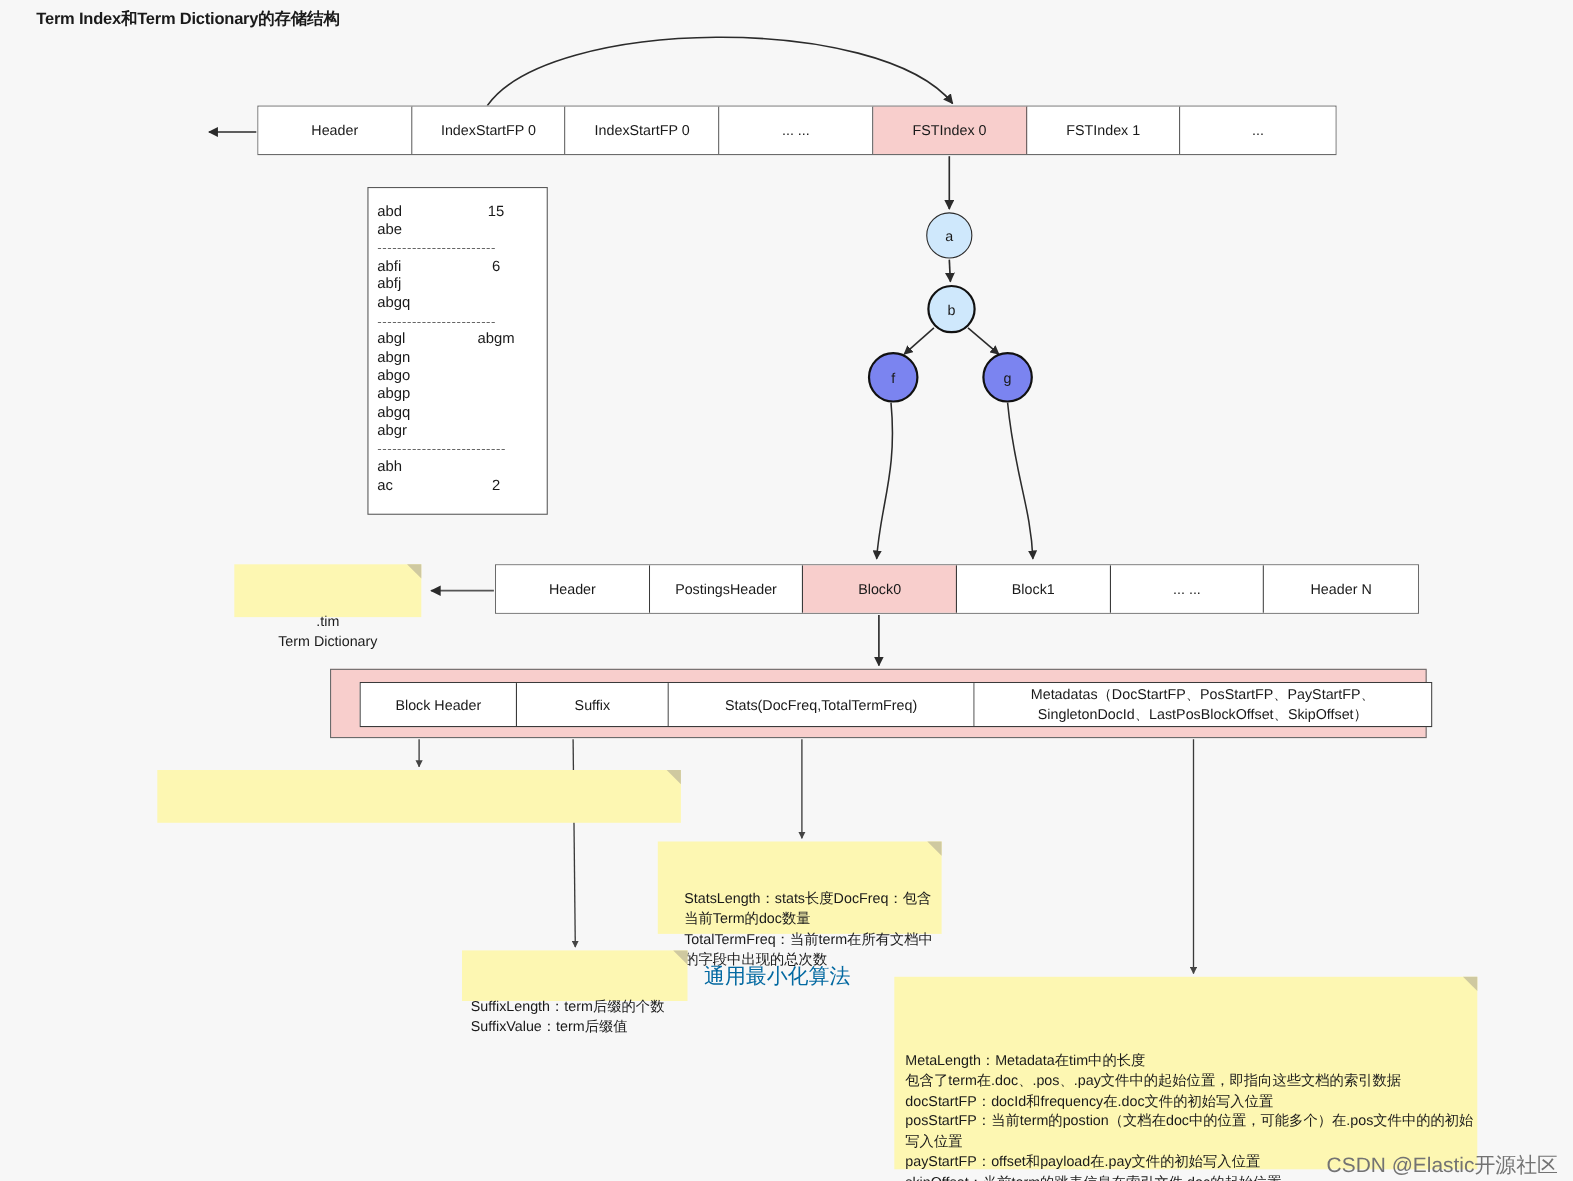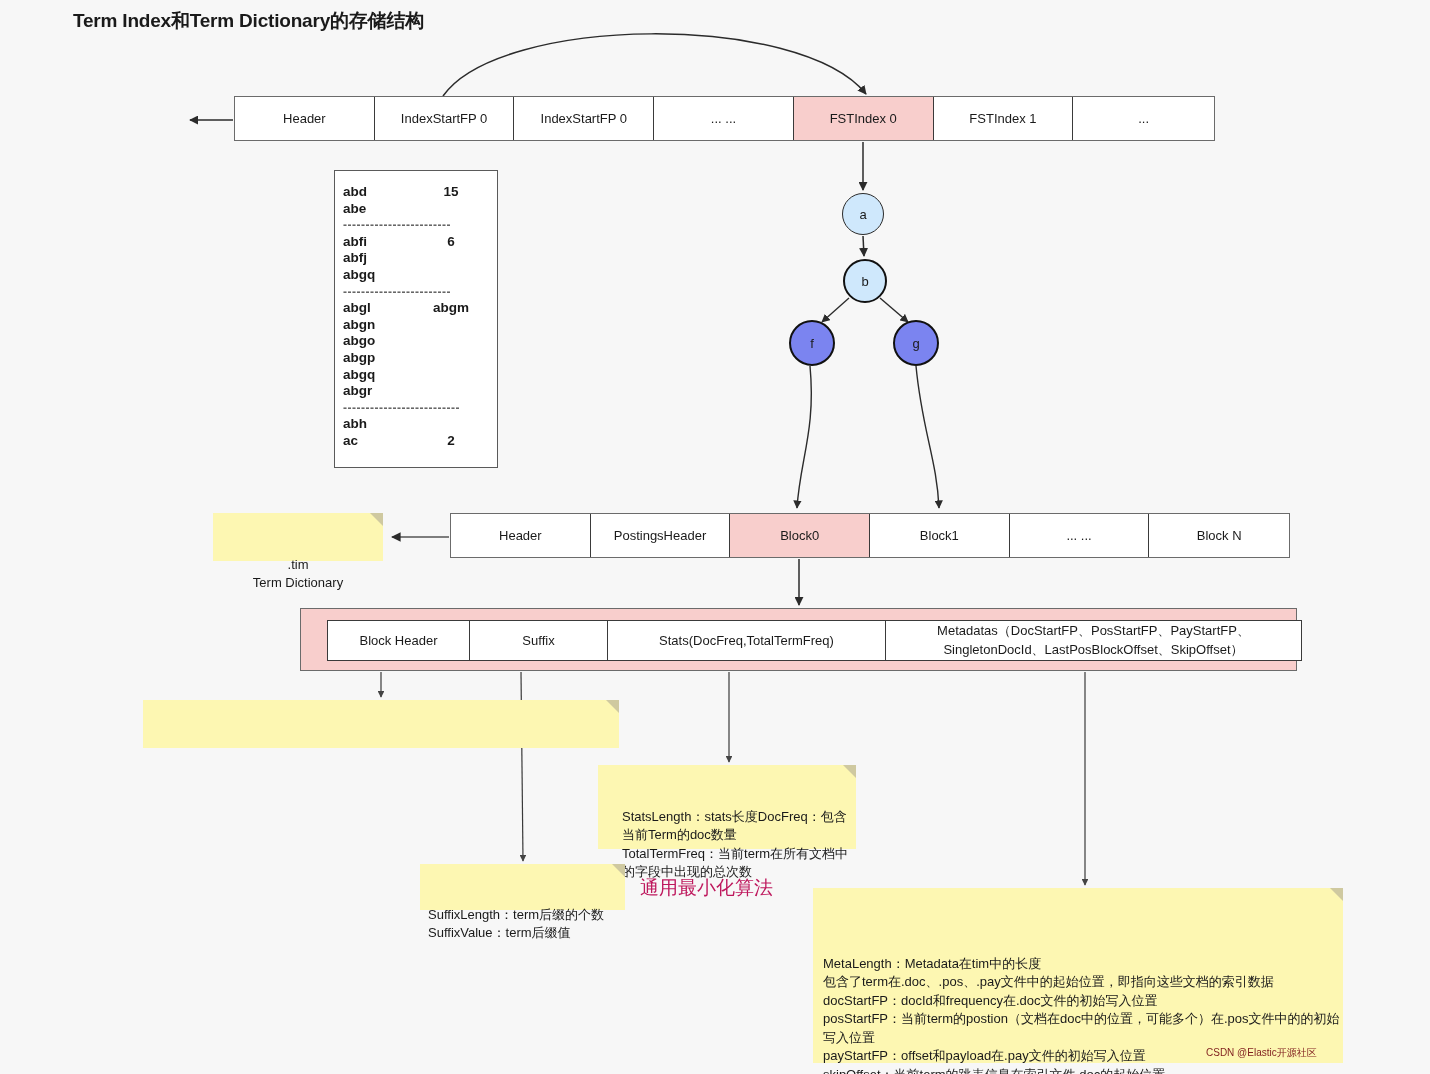--- a/index.html
+++ b/index.html
@@ -25,26 +25,25 @@
     left: 0; top: 0;
     width: 1430px;
     height: 1074px;
     pointer-events: none;
     overflow: visible;
   }
   .page-title {
     position: absolute;
     left: 33px;
     top: 8px;
-    font-size: 19px;
+    font-size: 15px;
     font-weight: bold;
     color: #1a1a1a;
     letter-spacing: -0.2px;
     white-space: nowrap;
-    margin-left: 40px;
   }
   
   .struct-table {
     position: absolute;
     display: flex;
     border: 1.5px solid #6b6b6b;
     box-sizing: border-box;
     background: #ffffff;
   }
   .struct-cell {
@@ -99,21 +98,20 @@
   #term-list {
     position: absolute;
     left: 334px; top: 170px;
     width: 164px; height: 298px;
     border: 1.3px solid #5a5a5a;
     background: #ffffff;
     box-sizing: border-box;
     padding: 13px 0 0 8px;
     font-size: 13.5px;
     color: #1a1a1a;
-    font-weight: bold;
   }
   .tl-row {
     display: flex;
     height: 16.6px;
     line-height: 16.6px;
   }
   .tl-term { width: 78px; }
   .tl-val { width: 60px; text-align: center; }
   .tl-sep {
     height: 16.6px;
@@ -170,30 +168,30 @@
   #note-tim   { left: 213px; top: 513px; width: 170px; height: 48px; padding-top: 6px; }
   #note-entry { left: 143px; top: 700px; width: 476px; height: 48px; padding: 7px 0 0 9px; }
   #note-stats { left: 598px; top: 765px; width: 258px; height: 84px; padding: 6px 0 0 24px; }
   #note-suffix{ left: 420px; top: 864px; width: 205px; height: 46px; padding: 5px 0 0 8px; }
   #note-meta  { left: 813px; top: 888px; width: 530px; height: 175px; padding: 30px 0 0 10px; }
 
   #label-algo {
     position: absolute;
     left: 640px; top: 875px;
     font-size: 19px;
-    color: #be185d;
+    color: #0369a1;
     white-space: nowrap;
   }
 
   
   #watermark {
     position: absolute;
     left: 1206px; top: 1046px;
-    font-size: 10px;
-    color: #7f1d1d;
+    font-size: 19px;
+    color: #737373;
     white-space: nowrap;
   }
 </style>
 </head>
 <body>
 
 <div id="canvas">
 
   <div class="page-title">Term Index和Term Dictionary的存储结构</div>
 
@@ -308,21 +306,21 @@
   <div class="fst-node lvl2" id="node-b">b</div>
   <div class="fst-node lvl3" id="node-f">f</div>
   <div class="fst-node lvl3" id="node-g">g</div>
 
   <div class="struct-table" id="tim-table">
     <div class="struct-cell">Header</div>
     <div class="struct-cell">PostingsHeader</div>
     <div class="struct-cell hl">Block0</div>
     <div class="struct-cell">Block1</div>
     <div class="struct-cell">... ...</div>
-    <div class="struct-cell">Block N</div>
+    <div class="struct-cell">Header N</div>
   </div>
 
   <div id="block-outer"></div>
   <div id="block-inner">
     <div class="struct-cell bc-0">Block Header</div>
     <div class="struct-cell bc-1">Suffix</div>
     <div class="struct-cell bc-2">Stats(DocFreq,TotalTermFreq)</div>
     <div class="struct-cell bc-3">Metadatas（DocStartFP、PosStartFP、PayStartFP、SingletonDocId、LastPosBlockOffset、SkipOffset）</div>
   </div>
 

